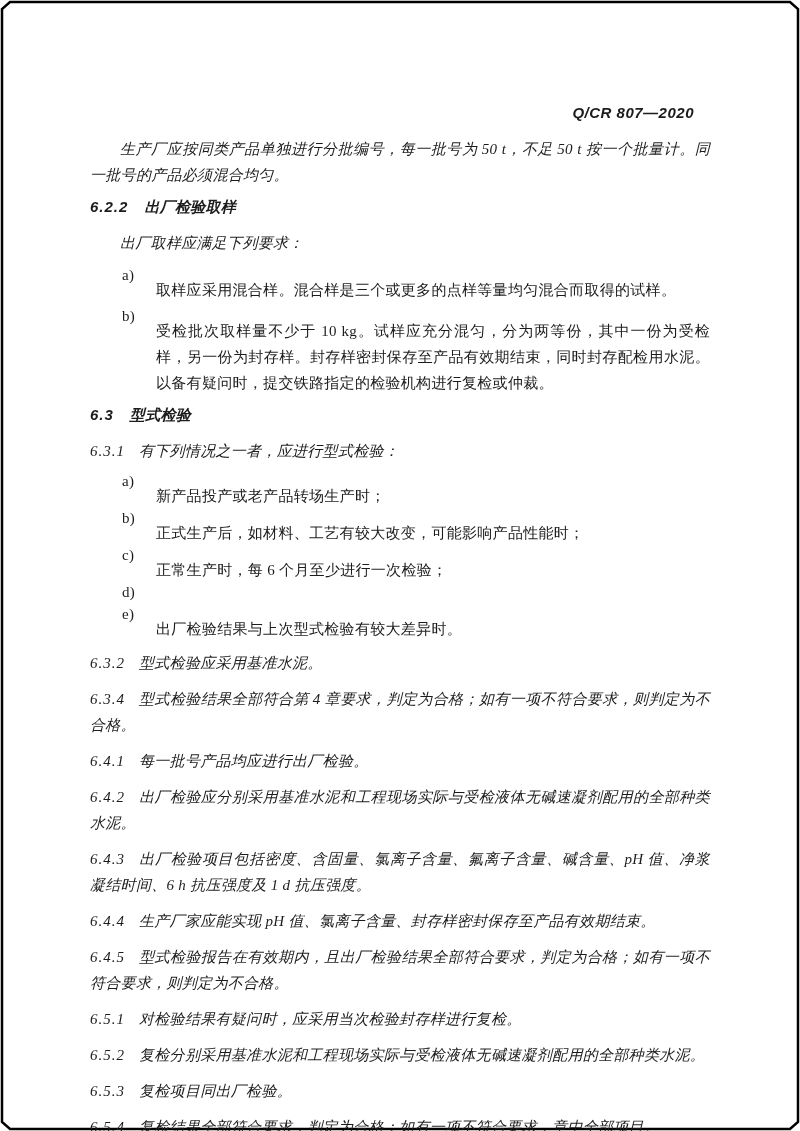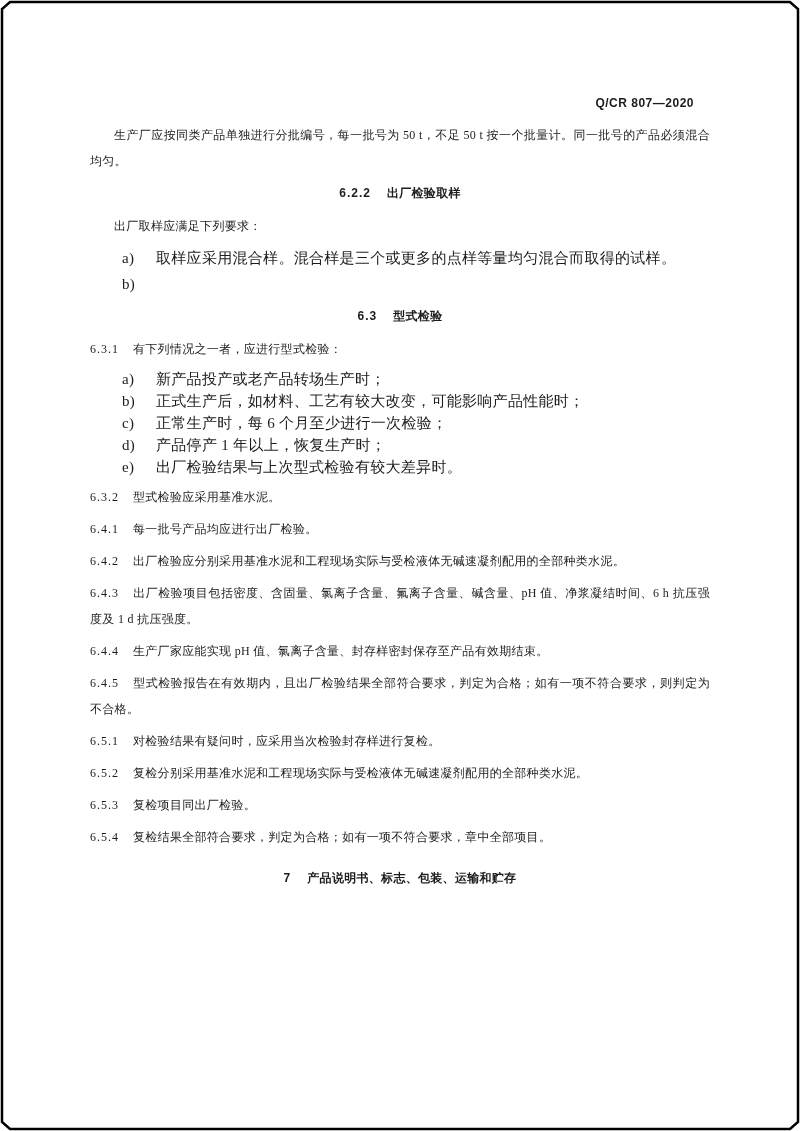--- a/index.html
+++ b/index.html
@@ -23,49 +23,48 @@
   .doc-header {
     text-align: right;
     padding-right: 16px;
     font-family: "Liberation Sans", "DejaVu Sans", sans-serif;
     font-weight: bold;
     font-size: 15px;
     letter-spacing: 0.5px;
     line-height: 26px;
     margin-bottom: 7px;
   }
-  .block { font-size: 12px; line-height: 26px; margin: 0 0 6px 0; }
+  .block { font-size: 15px; line-height: 26px; margin: 10px 0 6px 0; font-style: italic; }
   .para {
     text-align: justify;
     letter-spacing: 0.3px;
   }
   .para.indent { text-indent: 2em; }
   .heading {
     font-family: "Liberation Sans", "DejaVu Sans", sans-serif;
     font-weight: bold;
     letter-spacing: 0.3px;
     margin-top: 2px;
     margin-bottom: 7px;
-    text-align: center;
   }
   .heading .num { margin-right: 16px; letter-spacing: 1px; }
   .clause { text-align: justify; letter-spacing: 0.3px; }
   .clause .cnum { margin-right: 14px; letter-spacing: 1px; }
   .list { margin: 0 0 6px 0; }
   .list .li {
     display: flex;
     align-items: flex-start;
     padding-left: 32px;
     font-size: 15px;
     letter-spacing: 0.3px;
   }
   .list.lh26 .li { line-height: 26px; }
   .list.lh22 .li { line-height: 22px; }
   .list .marker { flex: 0 0 34px; }
-  .list .litext { flex: 1 1 auto; text-align: justify; }
+  .list .litext { flex: 1 1 auto; text-align: justify; margin-top: 15px; }
 </style>
 </head>
 <body>
 
 <svg class="frame" viewBox="0 0 800 1131">
   <polygon points="10,2 790,2 798,9 798,1122 790,1129 10,1129 2,1122 2,9" fill="none" stroke="#000000" stroke-width="2.5"></polygon>
 </svg>
 
 <div class="page-inner">
   <div class="doc-header block">Q/CR 807—2020</div>
@@ -74,47 +73,48 @@
       <p class="block para indent"><span>生产厂应按同类产品单独进行分批编号，每一批号为 50 t，不足 50 t 按一个批量计。同一批号的产品必须混合均匀。</span></p>
       <p class="block heading"><span class="num">6.2.2</span><span>出厂检验取样</span></p>
       <p class="block para indent"><span>出厂取样应满足下列要求：</span></p>
       <div class="list lh26">
         <div class="li">
           <span class="marker">a)</span>
           <span class="litext">取样应采用混合样。混合样是三个或更多的点样等量均匀混合而取得的试样。</span>
         </div>
         <div class="li">
           <span class="marker">b)</span>
+          <span class="litext">受检批次取样量不少于 10 kg。试样应充分混匀，分为两等份，其中一份为受检样，另一份为封存样。封存样密封保存至产品有效期结束，同时封存配检用水泥。以备有疑问时，提交铁路指定的检验机构进行复检或仲裁。</span>
         </div>
       </div>
       <p class="block heading"><span class="num">6.3</span><span>型式检验</span></p>
       <p class="block clause"><span class="cnum">6.3.1</span><span>有下列情况之一者，应进行型式检验：</span></p>
       <div class="list lh22">
         <div class="li">
           <span class="marker">a)</span>
           <span class="litext">新产品投产或老产品转场生产时；</span>
         </div>
         <div class="li">
           <span class="marker">b)</span>
           <span class="litext">正式生产后，如材料、工艺有较大改变，可能影响产品性能时；</span>
         </div>
         <div class="li">
           <span class="marker">c)</span>
           <span class="litext">正常生产时，每 6 个月至少进行一次检验；</span>
         </div>
         <div class="li">
           <span class="marker">d)</span>
-          <span class="litext">产品停产 1 年以上，恢复生产时；</span>
         </div>
         <div class="li">
           <span class="marker">e)</span>
           <span class="litext">出厂检验结果与上次型式检验有较大差异时。</span>
         </div>
       </div>
       <p class="block clause"><span class="cnum">6.3.2</span><span>型式检验应采用基准水泥。</span></p>
+      <p class="block clause"><span class="cnum">6.3.4</span><span>型式检验结果全部符合第 4 章要求，判定为合格；如有一项不符合要求，则判定为不合格。</span></p>
       <p class="block clause"><span class="cnum">6.4.1</span><span>每一批号产品均应进行出厂检验。</span></p>
       <p class="block clause"><span class="cnum">6.4.2</span><span>出厂检验应分别采用基准水泥和工程现场实际与受检液体无碱速凝剂配用的全部种类水泥。</span></p>
       <p class="block clause"><span class="cnum">6.4.3</span><span>出厂检验项目包括密度、含固量、氯离子含量、氟离子含量、碱含量、pH 值、净浆凝结时间、6 h 抗压强度及 1 d 抗压强度。</span></p>
       <p class="block clause"><span class="cnum">6.4.4</span><span>生产厂家应能实现 pH 值、氯离子含量、封存样密封保存至产品有效期结束。</span></p>
       <p class="block clause"><span class="cnum">6.4.5</span><span>型式检验报告在有效期内，且出厂检验结果全部符合要求，判定为合格；如有一项不符合要求，则判定为不合格。</span></p>
       <p class="block clause"><span class="cnum">6.5.1</span><span>对检验结果有疑问时，应采用当次检验封存样进行复检。</span></p>
       <p class="block clause"><span class="cnum">6.5.2</span><span>复检分别采用基准水泥和工程现场实际与受检液体无碱速凝剂配用的全部种类水泥。</span></p>
       <p class="block clause"><span class="cnum">6.5.3</span><span>复检项目同出厂检验。</span></p>
       <p class="block clause"><span class="cnum">6.5.4</span><span>复检结果全部符合要求，判定为合格；如有一项不符合要求，章中全部项目。</span></p>
       <p class="block heading" style="margin-top: 15px;"><span class="num">7</span><span>产品说明书、标志、包装、运输和贮存</span></p>

